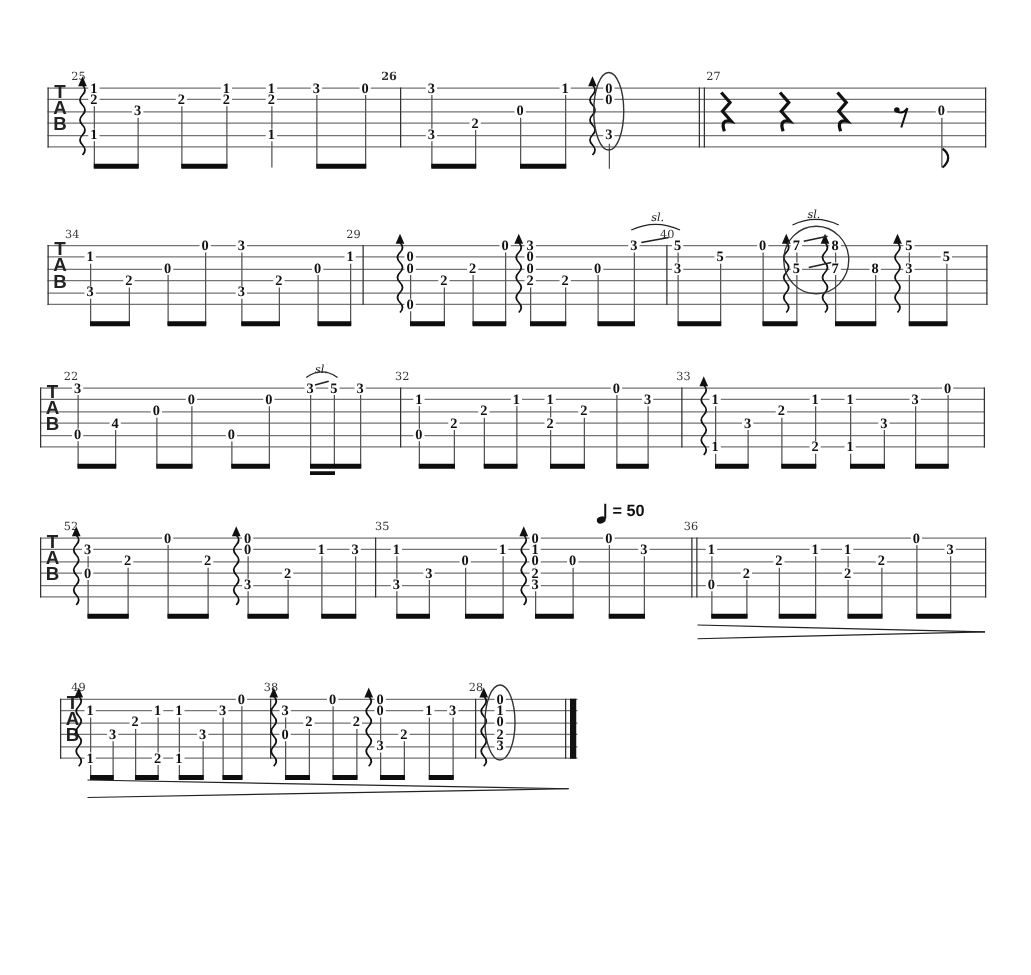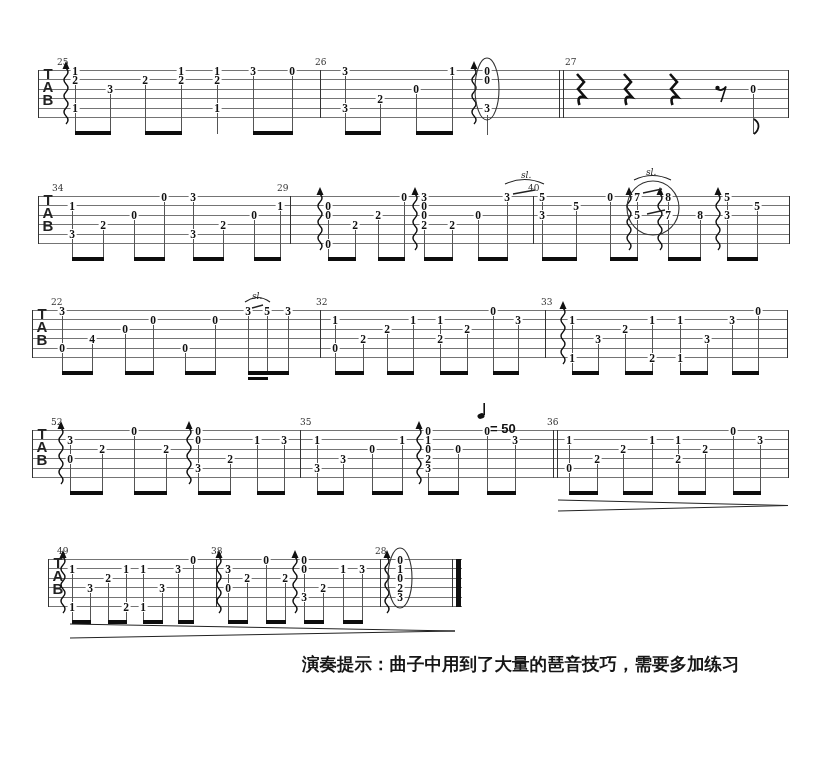--- a/index.html
+++ b/index.html
@@ -35,21 +35,21 @@
       <div class="hline" style="left: 38px; top: 117px; width: 751px;"></div>
       <div class="vline" style="left: 38px; top: 70px; width: 1px; height: 48px; background: rgb(51, 51, 51);"></div>
       <div class="vline" style="left: 320px; top: 70px; width: 1px; height: 48px; background: rgb(51, 51, 51);"></div>
       <div class="vline" style="left: 559px; top: 70px; width: 1px; height: 48px; background: rgb(51, 51, 51);"></div>
       <div class="vline" style="left: 563px; top: 70px; width: 1px; height: 48px; background: rgb(51, 51, 51);"></div>
       <div class="vline" style="left: 788px; top: 70px; width: 1px; height: 48px; background: rgb(51, 51, 51);"></div>
       <div class="clef" style="left: 48px; top: 67px;">T</div>
       <div class="clef" style="left: 48px; top: 80.2px;">A</div>
       <div class="clef" style="left: 48px; top: 93.4px;">B</div>
       <div class="mnum" style="left: 57px; top: 57px;">25</div>
-      <div class="mnum" style="left: 315px; top: 57px;">26</div>
+      <div class="mnum" style="left: 305px; top: 57px; font-weight: bold;">26</div>
       <div class="mnum" style="left: 565px; top: 57px;">27</div>
       <div class="stem" style="left: 75px; top: 75px; height: 59px;"></div>
       <div class="fret" style="left: 75px; top: 70.5px;">1</div>
       <div class="fret" style="left: 75px; top: 79.9px;">2</div>
       <div class="fret" style="left: 75px; top: 108.1px;">1</div>
       <div class="stem" style="left: 110px; top: 93.8px; height: 40.2px;"></div>
       <div class="fret" style="left: 110px; top: 89.3px;">3</div>
       <div class="stem" style="left: 145px; top: 84.4px; height: 49.6px;"></div>
       <div class="fret" style="left: 145px; top: 79.9px;">2</div>
       <div class="stem" style="left: 181px; top: 75px; height: 59px;"></div>
@@ -406,21 +406,21 @@
       <div class="fret" style="left: 400px; top: 587.7px;">2</div>
       <div class="fret" style="left: 400px; top: 597.1px;">3</div>
       <div class="beam" style="left: 71.5px; top: 620px; width: 19.5px;"></div>
       <div class="beam" style="left: 107.5px; top: 620px; width: 19.5px;"></div>
       <div class="beam" style="left: 142.5px; top: 620px; width: 20.5px;"></div>
       <div class="beam" style="left: 177.5px; top: 620px; width: 16.5px;"></div>
       <div class="beam" style="left: 227.5px; top: 620px; width: 20.5px;"></div>
       <div class="beam" style="left: 265.5px; top: 620px; width: 20.5px;"></div>
       <div class="beam" style="left: 303.5px; top: 620px; width: 20.5px;"></div>
       <div class="beam" style="left: 342.5px; top: 620px; width: 20.5px;"></div>
-      <div class="tempo" style="left: 490px; top: 421px;">= 50</div>
+      <div class="tempo" style="left: 490px; top: 401px;">= 50</div>
     </div>
   <svg id="overlay" width="825" height="780">
       <path d="M 754 119 C 760 123 760 129 754 134" fill="none" stroke="#111" stroke-width="1.8"></path>
       <polygon points="62.5,69 69.5,69 66,61" fill="#111"></polygon>
       <path d="M 66 68 q 4 4 0 8 t 0 8 t 0 8 t 0 8 t 0 8 t 0 8 t 0 8" fill="none" stroke="#111" stroke-width="1.4"></path>
       <polygon points="470.5,69 477.5,69 474,61" fill="#111"></polygon>
       <path d="M 474 68 q 4 4 0 8 t 0 8 t 0 8 t 0 8 t 0 8 t 0 8 t 0 8" fill="none" stroke="#111" stroke-width="1.4"></path>
       <ellipse cx="487" cy="89" rx="12" ry="31" fill="none" stroke="#333" stroke-width="1.1"></ellipse>
       <path d="M 577 74 l 7 8 l -6 7 l 7 8 q -9 -2 -5.5 8" fill="none" stroke="#111" stroke-width="2.6"></path>
       <path d="M 624 74 l 7 8 l -6 7 l 7 8 q -9 -2 -5.5 8" fill="none" stroke="#111" stroke-width="2.6"></path>
@@ -467,15 +467,14 @@
       <path d="M 387 557 q 4 4 0 8 t 0 8 t 0 8 t 0 8 t 0 8 t 0 8 t 0 8" fill="none" stroke="#111" stroke-width="1.4"></path>
       <ellipse cx="400" cy="578" rx="12" ry="30" fill="none" stroke="#333" stroke-width="1.1"></ellipse>
       <line x1="70" y1="624" x2="455" y2="631" stroke="#222" stroke-width="1"></line>
       <line x1="70" y1="638" x2="455" y2="631" stroke="#222" stroke-width="1"></line>
       <g>
         <ellipse cx="481" cy="416" rx="3.6" ry="2.7" transform="rotate(-18 481 416)" fill="#111"></ellipse>
         <line x1="484.2" y1="415" x2="484.2" y2="403" stroke="#111" stroke-width="1.6"></line>
       </g>
     </svg>
   <div id="footer">
-    <div>演奏提示：曲子中用到了大量的琶音技巧，需要多加练习</div>
   </div>
 </div>
 
 </body></html>

